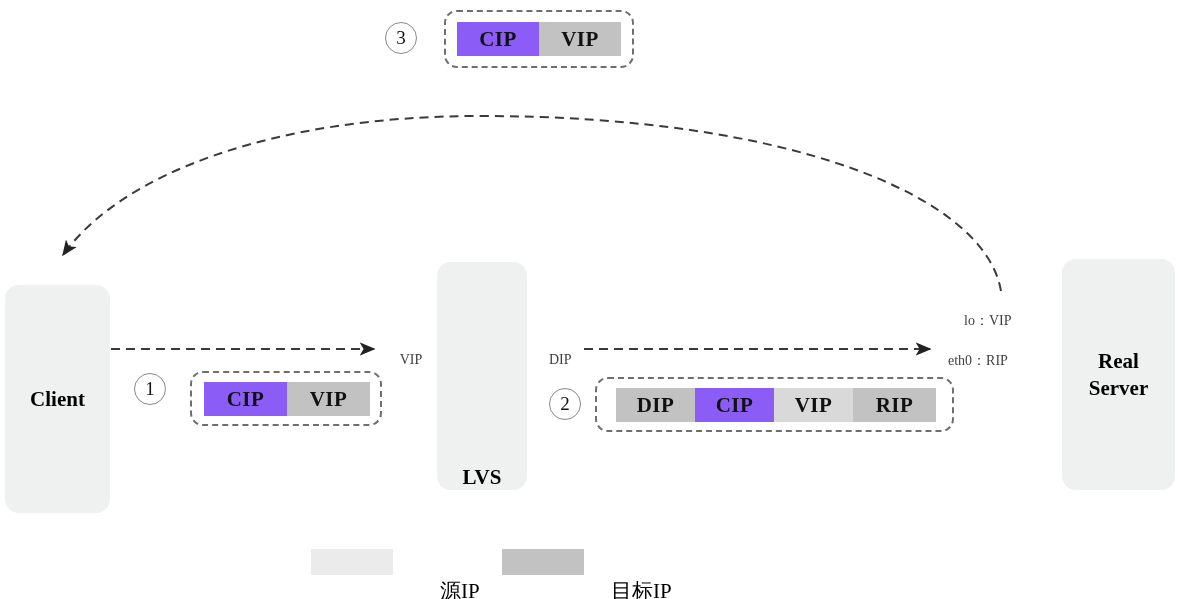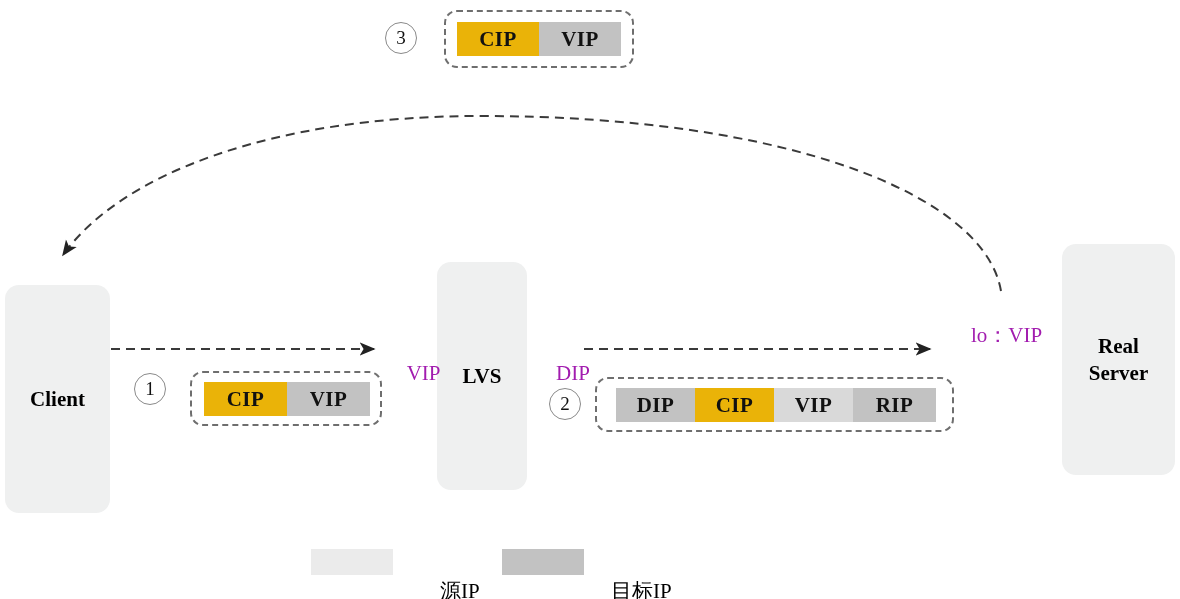--- a/index.html
+++ b/index.html
@@ -48,21 +48,21 @@
   .seg {
     display: flex;
     align-items: center;
     justify-content: center;
     font-size: 21px;
     font-weight: bold;
     color: #111111;
     letter-spacing: .5px;
     box-sizing: border-box;
   }
-  .seg.src   { background: #eab308; }
+  .seg.src   { background: #8b5cf6; }
   .seg.srcb  { background: #d9d9d9; }
   .seg.dst   { background: #c2c2c2; }
 
   
   .step {
     position: absolute;
     width: 32px;
     height: 32px;
     border: 1.5px solid #8a8a8a;
     border-radius: 50%;
@@ -71,22 +71,22 @@
     justify-content: center;
     font-size: 19px;
     color: #111111;
     background: #ffffff;
     box-sizing: border-box;
   }
 
   
   .lbl {
     position: absolute;
-    font-size: 21px;
-    color: #a21caf;
+    font-size: 14px;
+    color: #404040;
     white-space: pre;
   }
 
   
   .legend-swatch {
     position: absolute;
     width: 82px;
     height: 26px;
   }
   .legend-text {
@@ -121,41 +121,44 @@
 
     <line x1="584" y1="349" x2="930" y2="349" stroke="#3a3a3a" stroke-width="2" stroke-dasharray="9,6" marker-end="url(#ah)"></line>
 
     <path d="M 1001,291 C 985,196 790,116 480,116 C 270,116 120,175 63,255" fill="none" stroke="#3a3a3a" stroke-width="2" stroke-dasharray="9,6" marker-end="url(#ah)"></path>
   </svg>
 
   <div class="node" style="left:5px; top:262px; width:105px; height:228px;margin-top:23px;">
     <span>Client</span>
   </div>
 
-  <div class="node" style="left:437px; top:262px; width:90px; height:228px;">
+  <div class="node" style="left:437px; top:262px; width:90px; height:228px;align-items:flex-end;">
     <span>LVS</span>
   </div>
 
-  <div class="node" style="left:1062px; top:244px; width:113px; height:231px;">
+  <div class="node" style="left:1062px; top:259px; width:113px; height:231px;">
     <span style="white-space:pre-line;">Real
 Server</span>
   </div>
 
   <div class="lbl" style="left:386px; top:336px;">
     <span>VIP</span>
   </div>
 
   <div class="lbl" style="left:535px; top:336px;">
     <span>DIP</span>
   </div>
 
   <div class="lbl" style="left:950px; top:296px;">
     <span>lo：VIP</span>
   </div>
 
+  <div class="lbl" style="left:934px; top:336px;">
+    <span>eth0：RIP</span>
+  </div>
 
   <div class="step" style="left:385px; top:22px;">
     <span>3</span>
   </div>
 
   <div class="packet" style="left:444px; top:10px; width:190px; height:58px;">
     <div class="packet-inner" style="left:11px; top:10px; width:164px;">
       <div class="seg src" style="width:82px;">
         <span>CIP</span>
       </div>

